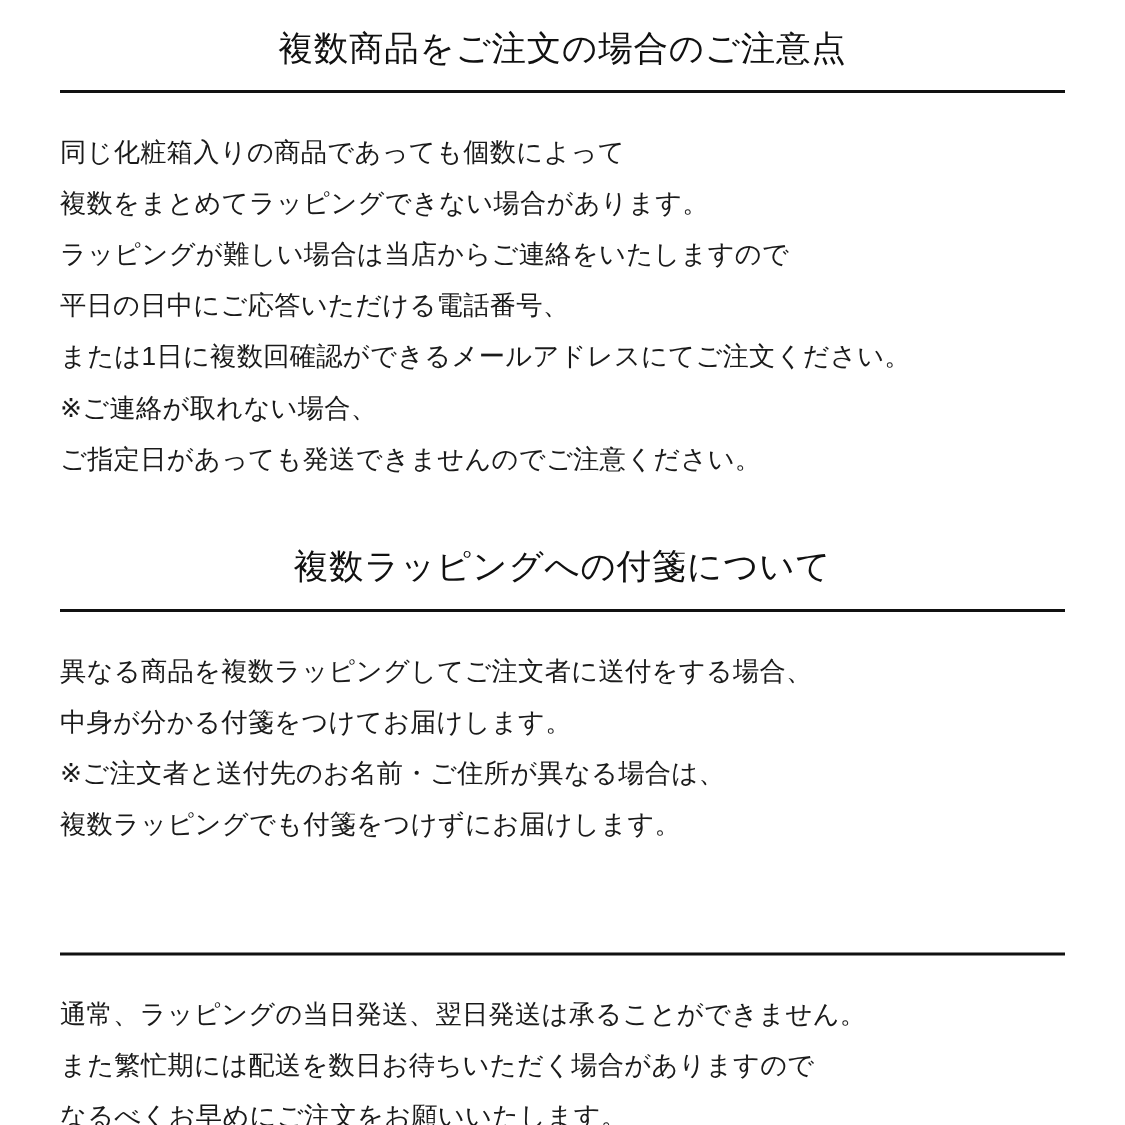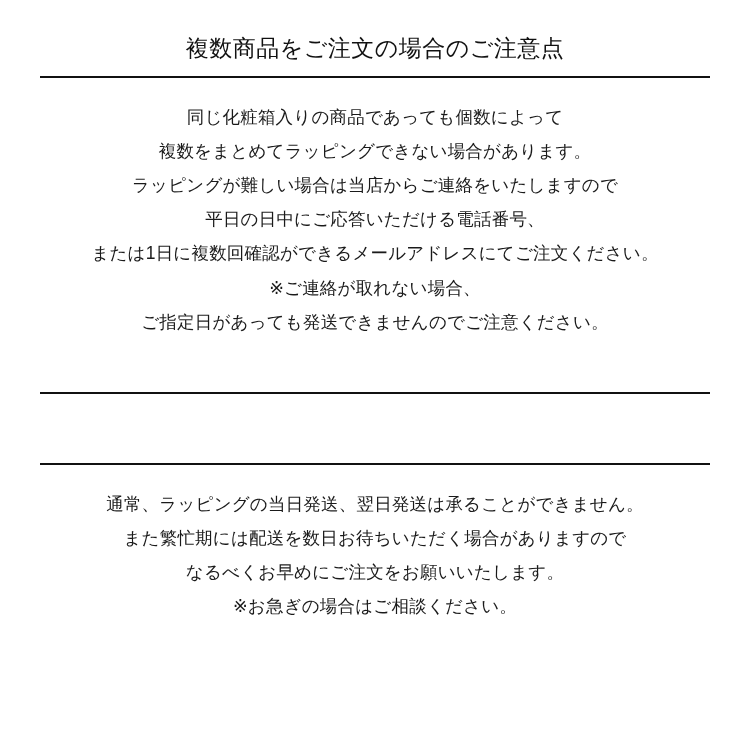--- a/index.html
+++ b/index.html
@@ -11,21 +11,21 @@
     height: 750px;
     background: #ffffff;
     font-family: "Liberation Sans", "DejaVu Sans", sans-serif;
     color: #1a1a1a;
     overflow: hidden;
   }
   .page {
     width: 750px;
     height: 750px;
     box-sizing: border-box;
-    padding: 16px 40px;
+    padding: 0 40px;
     display: flex;
     flex-direction: column;
     border-radius: 14px;
   }
   .section {
     display: flex;
     flex-direction: column;
   }
   .section-heading {
     font-size: 23px;
@@ -35,21 +35,21 @@
     color: #111111;
     font-weight: 400;
   }
   .rule {
     border: none;
     border-top: 2px solid #111111;
     margin: 0;
     width: 100%;
   }
   .body-text {
-    text-align: center;
+    text-align: left;
     font-size: 17.5px;
     line-height: 1.95;
     color: #1a1a1a;
     letter-spacing: 0.2px;
     white-space: pre-line;
     font-weight: 400;
   }
 
   
   .s1 { margin-top: 18px; }
@@ -75,21 +75,26 @@
     <div class="body-text">同じ化粧箱入りの商品であっても個数によって
 複数をまとめてラッピングできない場合があります。
 ラッピングが難しい場合は当店からご連絡をいたしますので
 平日の日中にご応答いただける電話番号、
 または1日に複数回確認ができるメールアドレスにてご注文ください。
 ※ご連絡が取れない場合、
 ご指定日があっても発送できませんのでご注意ください。</div>
   </div>
 
   <div class="section s2">
+    <div class="section-heading">複数ラッピングへの付箋について</div>
     <hr class="rule">
+    <div class="body-text">異なる商品を複数ラッピングしてご注文者に送付をする場合、
+中身が分かる付箋をつけてお届けします。
+※ご注文者と送付先のお名前・ご住所が異なる場合は、
+複数ラッピングでも付箋をつけずにお届けします。</div>
   </div>
 
   <div class="section s3">
     <hr class="rule">
     <div class="body-text">通常、ラッピングの当日発送、翌日発送は承ることができません。
 また繁忙期には配送を数日お待ちいただく場合がありますので
 なるべくお早めにご注文をお願いいたします。
 ※お急ぎの場合はご相談ください。</div>
   </div>
 

